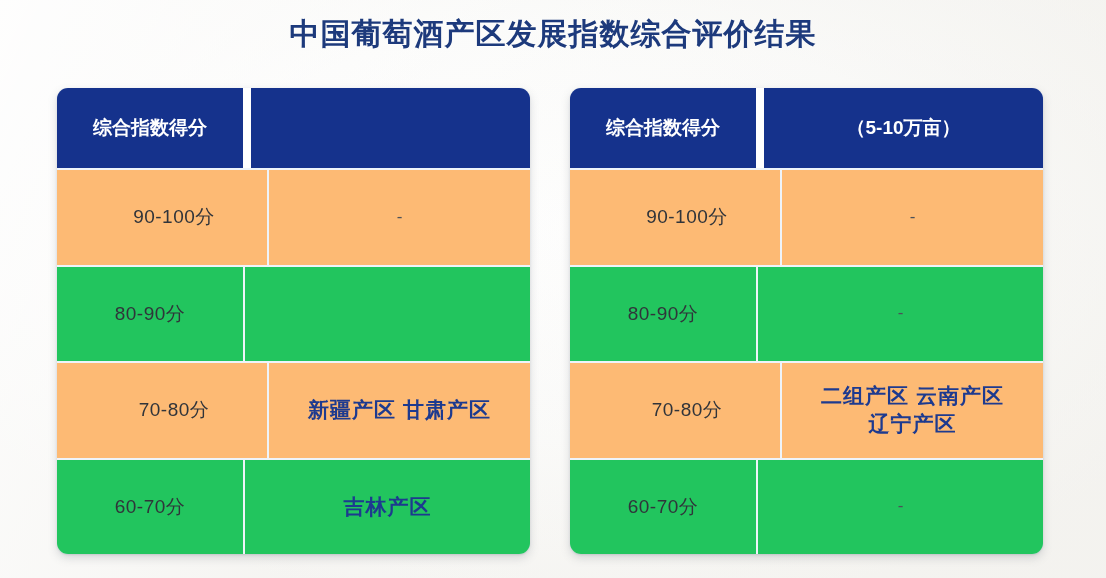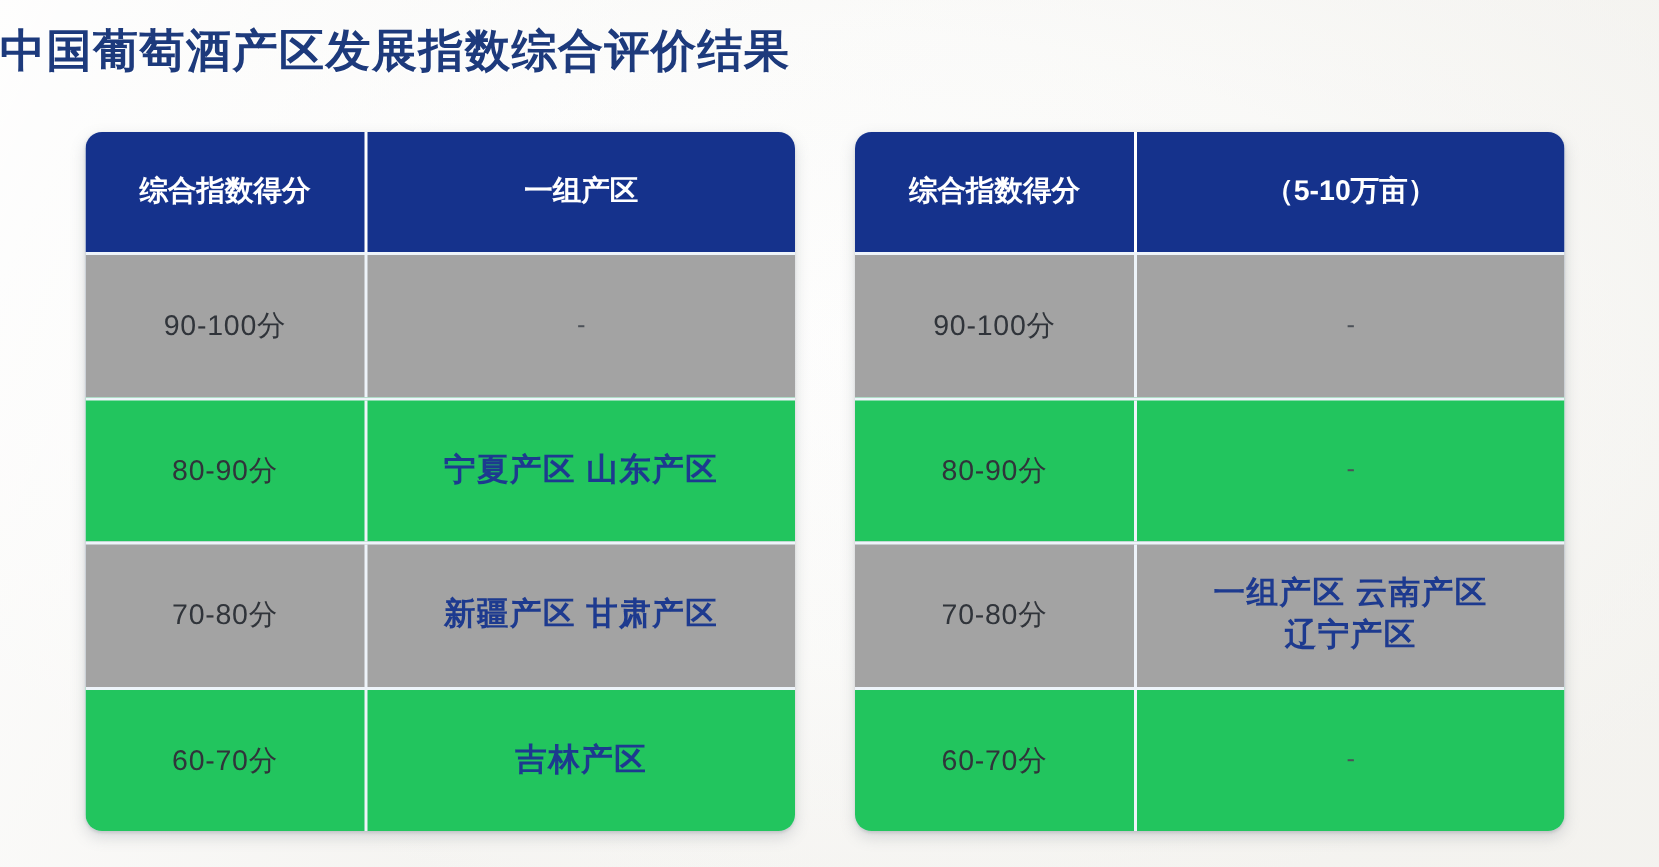--- a/index.html
+++ b/index.html
@@ -24,20 +24,21 @@
     background:
       linear-gradient(115deg, rgba(255,255,255,0.9) 0%, rgba(250,250,248,0.2) 40%, rgba(243,242,238,0.55) 100%);
     mix-blend-mode: normal;
   }
 
   .page-title {
     position: absolute;
     top: 14px;
     left: 0;
     width: 1106px;
+    text-align: center;
     font-size: 30px;
     font-weight: bold;
     letter-spacing: 1px;
     color: #1d3a7c;
     text-shadow: 0 1px 0 rgba(255,255,255,0.7);
   }
 
   .tables-wrap {
     position: absolute;
     top: 88px;
@@ -71,41 +72,42 @@
     text-align: center;
     color: #ffffff;
     font-weight: bold;
     font-size: 19px;
     line-height: 1.25;
   }
 
   .th-score {
     width: 186px;
     flex: 0 0 186px;
-    border-right: 2px solid #ffffff;
+    border-right: 8px solid #ffffff;
   }
 
   .th-region {
     flex: 1 1 auto;
   }
 
   .table-body {
     flex: 1 1 auto;
     display: flex;
     flex-direction: column;
   }
 
   .table-row {
     flex: 1 1 0;
     display: flex;
     border-top: 2px solid #eef4fa;
   }
 
   .table-row.light {
-    background: #a3a3a3;
+    background: #fdba74;
+    padding-left: 24px;
   }
 
   .table-row.dark {
     background: #22c55e;
   }
 
   .cell {
     display: flex;
     align-items: center;
     justify-content: center;
@@ -145,32 +147,30 @@
 
 <div class="page-title">中国葡萄酒产区发展指数综合评价结果</div>
 
 <div class="tables-wrap">
 
   <div class="score-table">
     <div class="table-header">
       <div class="th th-score">综合指数得分</div>
       <div class="th th-region">
         <div>
-          <div>一组产区</div>
         </div>
       </div>
     </div>
     <div class="table-body">
       <div class="table-row light">
         <div class="cell cell-score">90-100分</div>
         <div class="cell cell-region empty">-</div>
       </div>
       <div class="table-row dark">
         <div class="cell cell-score">80-90分</div>
-        <div class="cell cell-region">宁夏产区  山东产区</div>
       </div>
       <div class="table-row light">
         <div class="cell cell-score">70-80分</div>
         <div class="cell cell-region">新疆产区  甘肃产区</div>
       </div>
       <div class="table-row dark">
         <div class="cell cell-score">60-70分</div>
         <div class="cell cell-region">吉林产区</div>
       </div>
     </div>
@@ -189,21 +189,21 @@
       <div class="table-row light">
         <div class="cell cell-score">90-100分</div>
         <div class="cell cell-region empty">-</div>
       </div>
       <div class="table-row dark">
         <div class="cell cell-score">80-90分</div>
         <div class="cell cell-region empty">-</div>
       </div>
       <div class="table-row light">
         <div class="cell cell-score">70-80分</div>
-        <div class="cell cell-region">一组产区  云南产区
+        <div class="cell cell-region">二组产区  云南产区
 辽宁产区</div>
       </div>
       <div class="table-row dark">
         <div class="cell cell-score">60-70分</div>
         <div class="cell cell-region empty">-</div>
       </div>
     </div>
   </div>
 
 </div>

